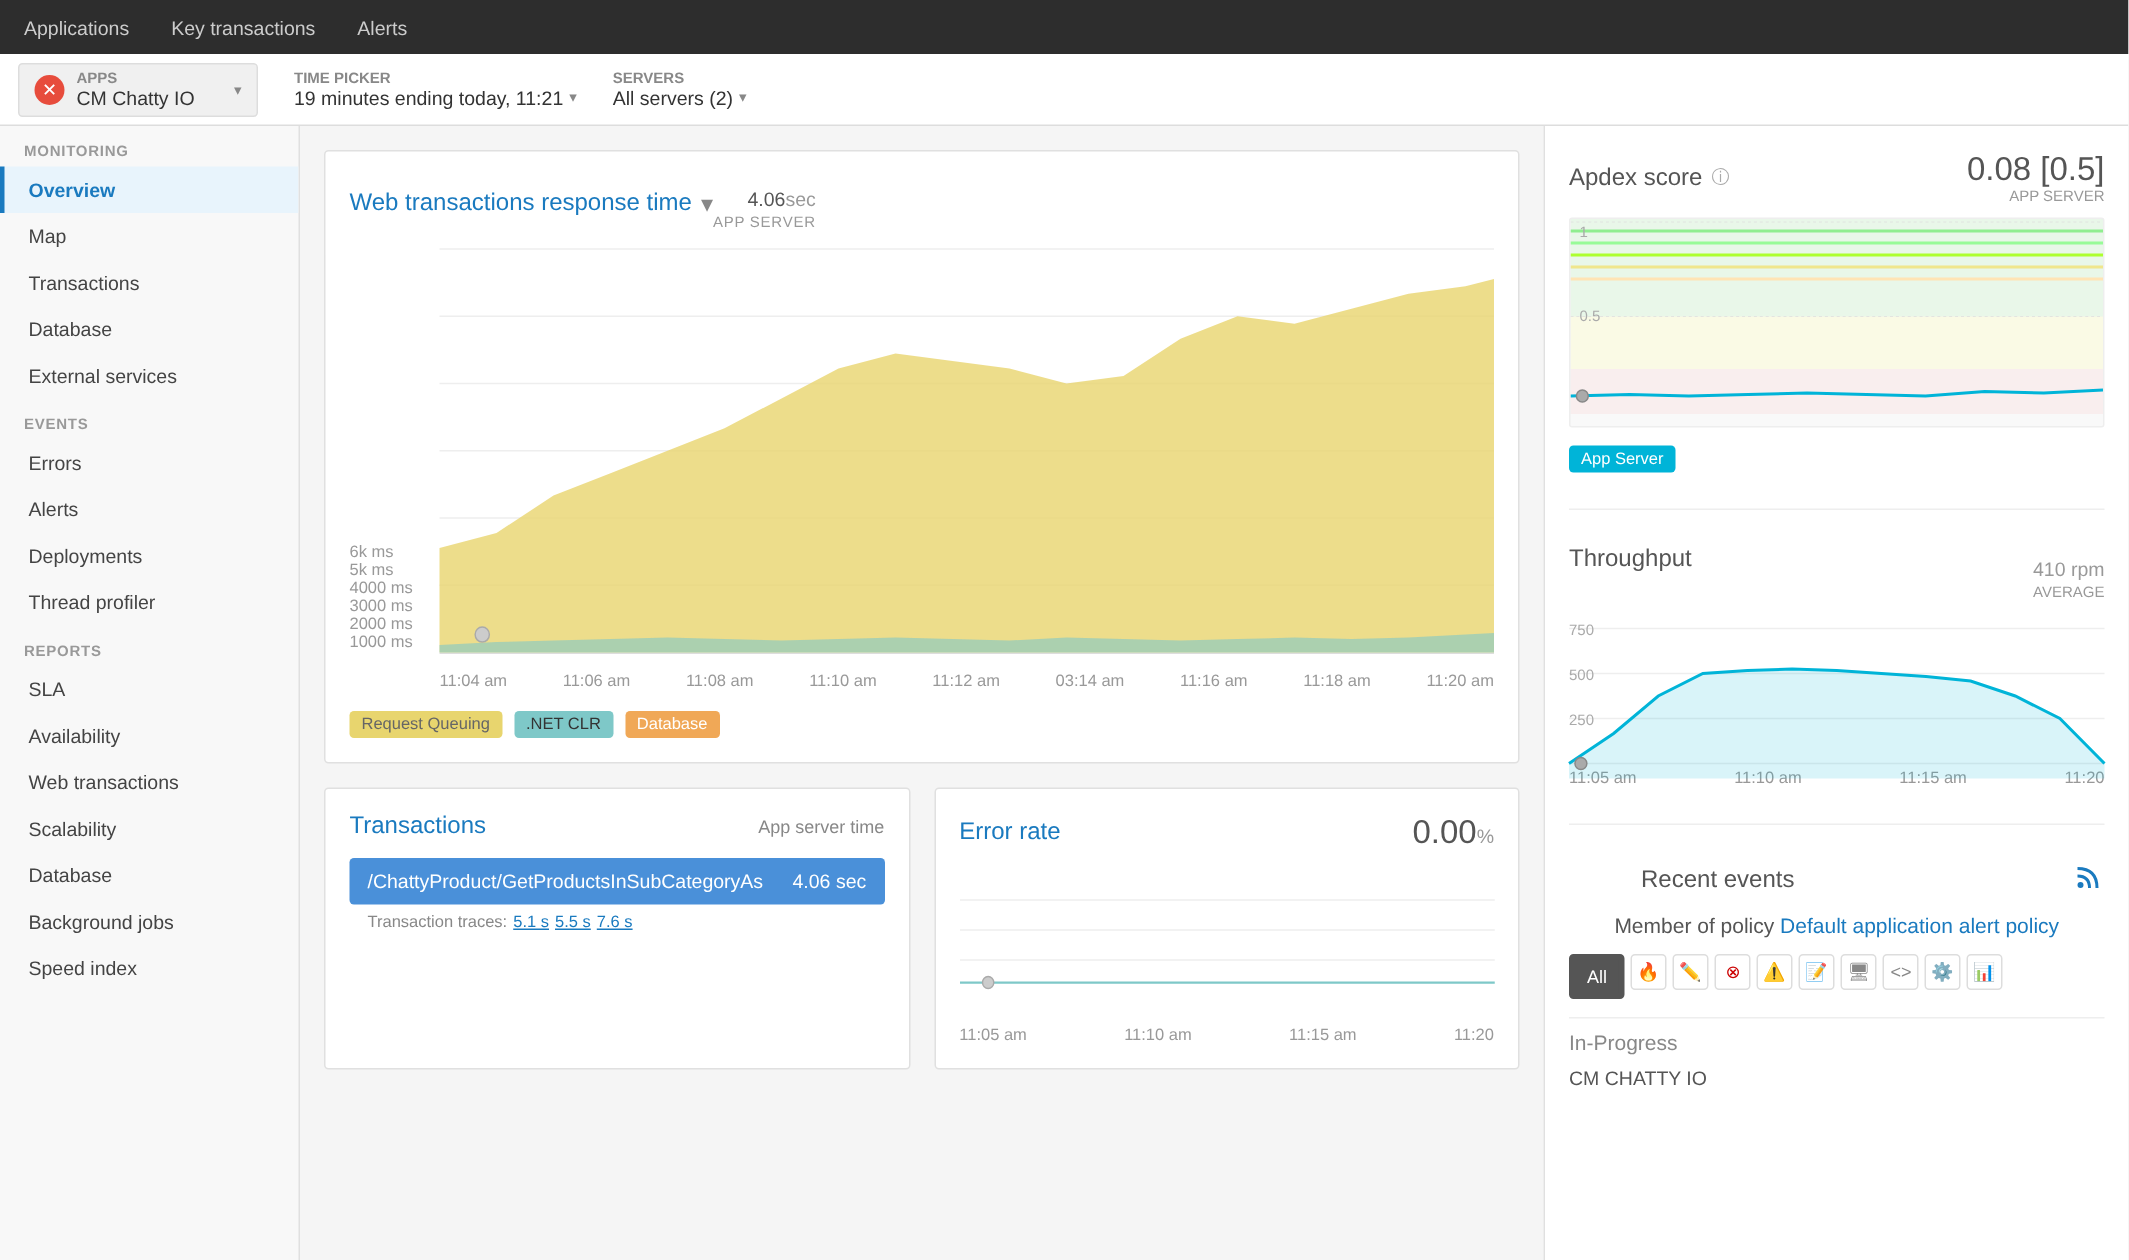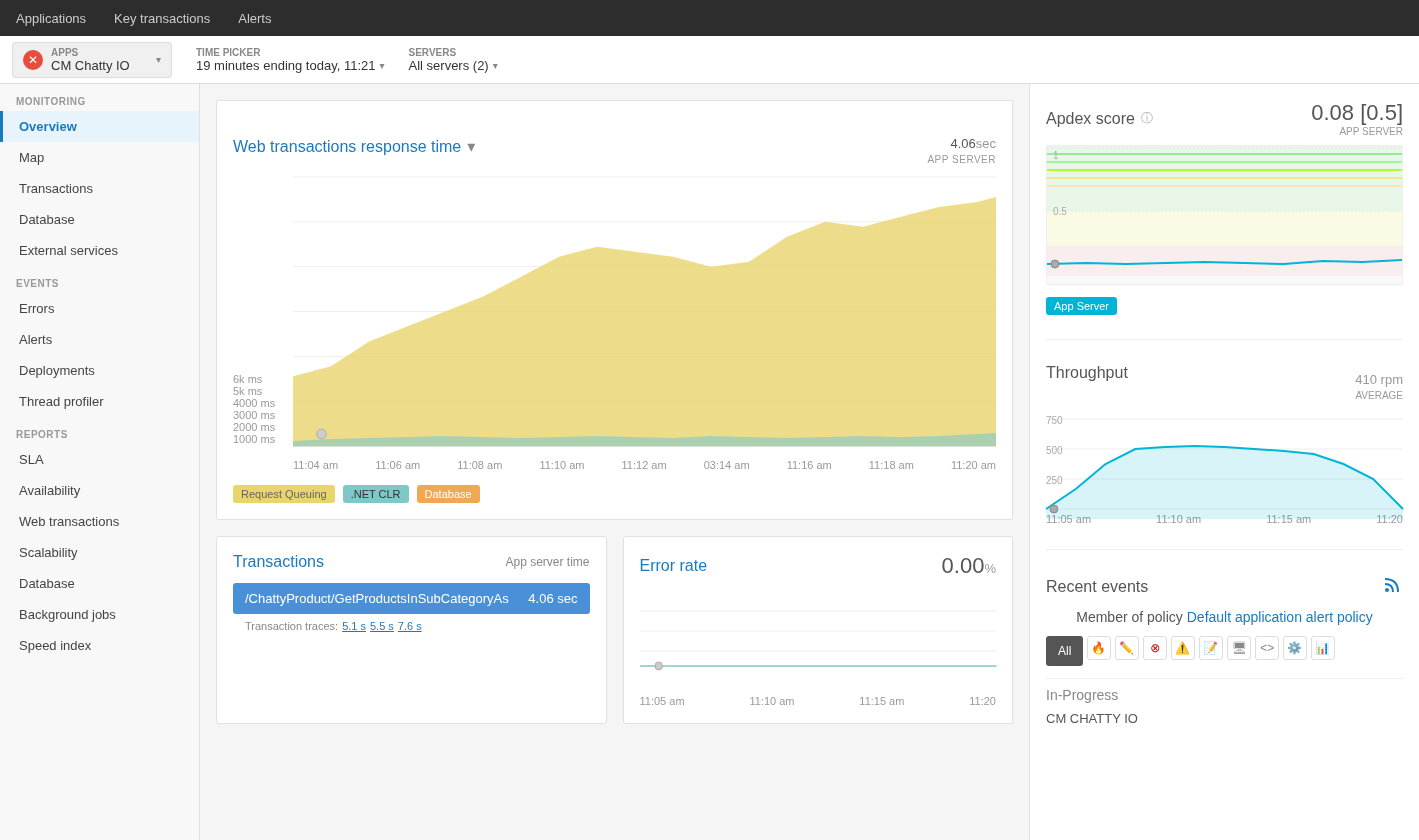--- a/index.html
+++ b/index.html
@@ -114,23 +114,21 @@
     .panel {
       background: #fff;
       border: 1px solid #e0e0e0;
       border-radius: 3px;
       padding: 16px;
     }
 
     .panel-header {
       display: flex;
       align-items: center;
-      justify-content: space-between;
       margin-bottom: 12px;
-      margin-top: 11px;
     }
     .panel-title {
       color: #1a7abf;
       font-size: 16px;
       font-weight: 400;
       display: flex;
       align-items: center;
       gap: 6px;
       cursor: pointer;
     }
@@ -308,21 +306,21 @@
       margin-top: 4px;
     }
 
     
     .recent-header {
       display: flex;
       align-items: center;
       justify-content: space-between;
       margin-bottom: 8px;
     }
-    .recent-title { font-size: 16px; color: #555; }
+    .recent-title { font-size: 16px; color: #555; margin-left: 48px; }
     .recent-feed-icon { color: #1a7abf; font-size: 20px; }
     .recent-policy {
       font-size: 14px;
       color: #555;
       margin-bottom: 8px;
       line-height: 1.5;
       text-align: center;
     }
     .policy-link { color: #1a7abf; cursor: pointer; }
 

